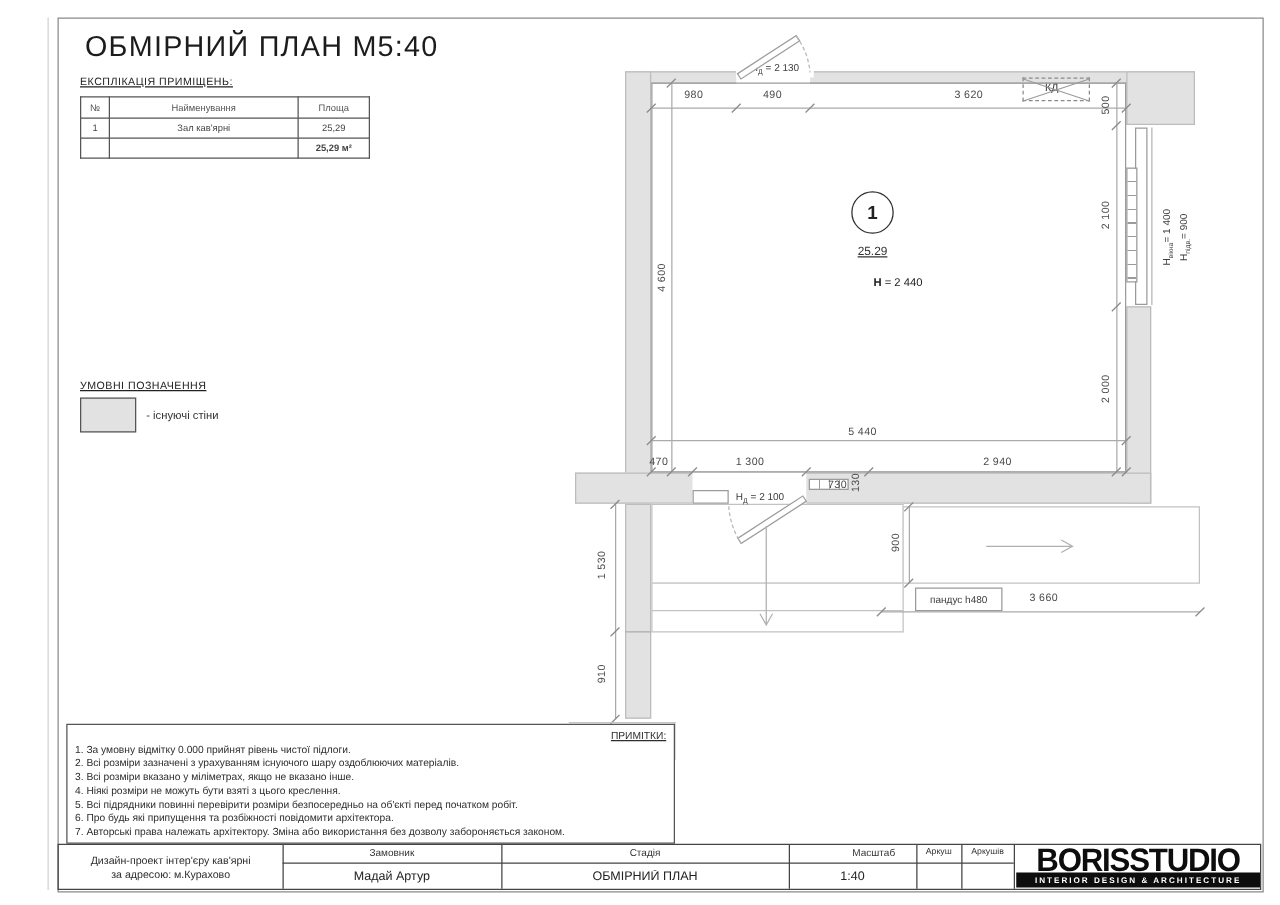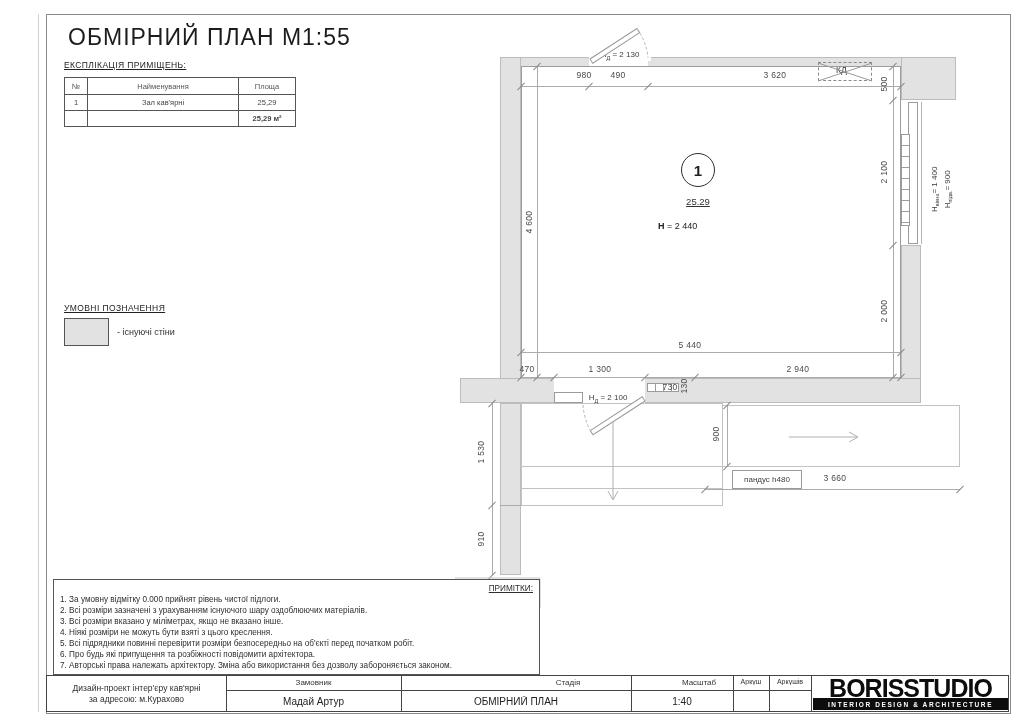--- a/index.html
+++ b/index.html
@@ -34,21 +34,21 @@
         transform:rotate(-90deg);transform-origin:center center;}
   .lbl{position:absolute;font-size:8px;color:#3d3d3d;background:#fff;white-space:nowrap;text-align:center;}
   .lbl sub,.vlbl sub{font-size:5.5px;}
   .vlbl{position:absolute;font-size:8px;color:#3d3d3d;white-space:nowrap;text-align:center;width:90px;
         transform:rotate(-90deg);transform-origin:center center;}
   .kd{position:absolute;left:818px;top:62px;width:54px;height:19px;border:1px dashed #8a8a8a;box-sizing:border-box;}
   .kdtext{position:absolute;left:836px;top:65px;font-size:8.5px;color:#333;background:transparent;}
   .circle{position:absolute;left:681px;top:153px;width:32px;height:32px;border:1.6px solid #2e2e2e;border-radius:50%;
           display:flex;align-items:center;justify-content:center;font-size:15px;font-weight:bold;color:#222;}
   .area{position:absolute;left:668px;top:196px;width:60px;text-align:center;font-size:9.5px;color:#333;text-decoration:underline;}
-  .rheight{position:absolute;left:658px;top:221px;width:80px;text-align:left;font-size:9px;color:#222;}
+  .rheight{position:absolute;left:658px;top:221px;width:80px;text-align:right;font-size:9px;color:#222;}
   .ramp{position:absolute;left:732px;top:470px;width:70px;height:19px;border:1px solid #9a9a9a;background:#fff;
         box-sizing:border-box;display:flex;align-items:center;justify-content:center;font-size:8px;color:#3d3d3d;}
   .winframe{position:absolute;left:908px;top:102px;width:10px;height:142px;border:1px solid #9b9b9b;background:#fff;box-sizing:border-box;}
   .sill{position:absolute;left:921px;top:102px;width:1px;height:142px;background:#b5b5b5;}
   .radiator{position:absolute;left:901px;top:134px;width:9px;height:92px;border:1px solid #9b9b9b;box-sizing:border-box;
             background:repeating-linear-gradient(180deg,#fff 0 10px,#9b9b9b 10px 11px);}
   .tiles{position:absolute;left:647px;top:383px;width:32px;height:9px;border:1px solid #9b9b9b;box-sizing:border-box;
          background:repeating-linear-gradient(90deg,#fff 0 7px,#9b9b9b 7px 8px);}
   .leafclosed{position:absolute;left:554px;top:392px;width:29px;height:11px;border:1px solid #9b9b9b;background:#fff;box-sizing:border-box;}
   .divline{position:absolute;background:#ababab;}
@@ -73,21 +73,21 @@
   svg.anno{position:absolute;left:0;top:0;pointer-events:none;}
 </style>
 </head>
 <body>
 
 <div class="sheet">
 
   <div class="edge"></div>
   <div class="frame"></div>
 
-  <div class="ptitle">ОБМІРНИЙ ПЛАН М1:55</div>
+  <div class="ptitle">ОБМІРНИЙ ПЛАН М5:40</div>
 
   <div class="sechead" style="left:64px;top:60px;">ЕКСПЛІКАЦІЯ ПРИМІЩЕНЬ:</div>
   <table class="xtable">
     <tbody>
         <tr class="hd">
       <td class="no">№</td>
       <td class="nm" style="text-align:center;">Найменування</td>
       <td class="ar">Площа</td>
     </tr>
     <tr>
@@ -170,21 +170,21 @@
     <div class="tk" style="left:896px;top:377px;"></div>
     <div class="tk" style="left:487px;top:403px;"></div>
       <div class="tk" style="left:487px;top:505px;"></div>
     <div class="tk" style="left:487px;top:575px;"></div>
     <div class="tk" style="left:722px;top:405px;"></div>
       <div class="tk" style="left:722px;top:466px;"></div>
     <div class="tk" style="left:700px;top:489px;"></div>
       <div class="tk" style="left:955px;top:489px;"></div>
   </div>
 
-  <div class="dim" style="left:554px;top:70px;">980</div>
+  <div class="dim" style="left:525px;top:70px;">980</div>
   <div class="dim" style="left:588px;top:70px;">490</div>
   <div class="dim" style="left:745px;top:70px;">3 620</div>
   <div class="vdim" style="left:856px;top:79px;">500</div>
   <div class="vdim" style="left:856px;top:167px;">2 100</div>
   <div class="vdim" style="left:856px;top:306px;">2 000</div>
   <div class="vdim" style="left:501px;top:217px;">4 600</div>
   <div class="dim" style="left:660px;top:340px;">5 440</div>
   <div class="dim" style="left:507px;top:364px;width:40px;">470</div>
   <div class="dim" style="left:570px;top:364px;">1 300</div>
   <div class="dim" style="left:640px;top:364px;margin-top:18px;">730</div>
@@ -240,21 +240,21 @@
     <div class="tbh"></div>
 
     <div class="project">
       <div>Дизайн-проект інтер'єру кав'ярні</div>
       <div>за адресою: м.Курахово</div>
     </div>
 
     <div class="tbcell tbhead" style="left:179px;top:2px;width:175px;">Замовник</div>
     <div class="tbcell tbval" style="left:179px;top:20px;width:175px;">Мадай Артур</div>
 
-    <div class="tbcell tbhead" style="left:374px;top:2px;width:230px;padding-left:32px;">Стадія</div>
+    <div class="tbcell tbhead" style="left:354px;top:2px;width:230px;">Стадія</div>
     <div class="tbcell tbval" style="left:354px;top:20px;width:230px;">ОБМІРНИЙ ПЛАН</div>
 
     <div class="tbcell tbhead" style="left:584px;top:2px;width:102px;padding-left:17px;">Масштаб</div>
     <div class="tbcell tbval" style="left:584px;top:20px;width:102px;">1:40</div>
 
     <div class="tbcell tbhead" style="left:686px;top:2px;width:36px;font-size:7px;">Аркуш</div>
     <div class="tbcell tbhead" style="left:722px;top:2px;width:42px;font-size:7px;">Аркушів</div>
 
     <div class="logo">
       <div class="logoname">BORISSTUDIO</div>

